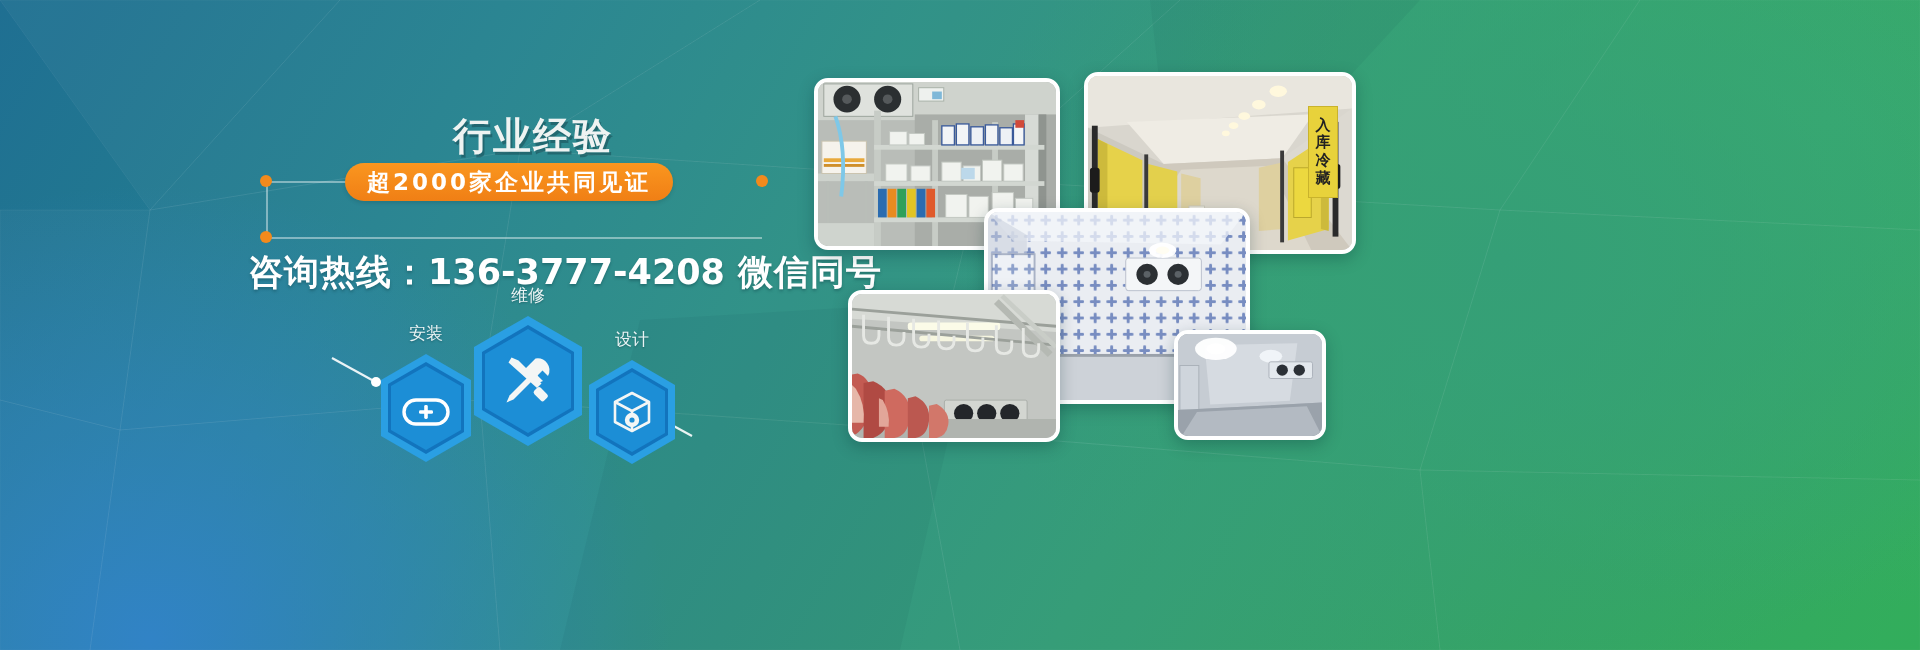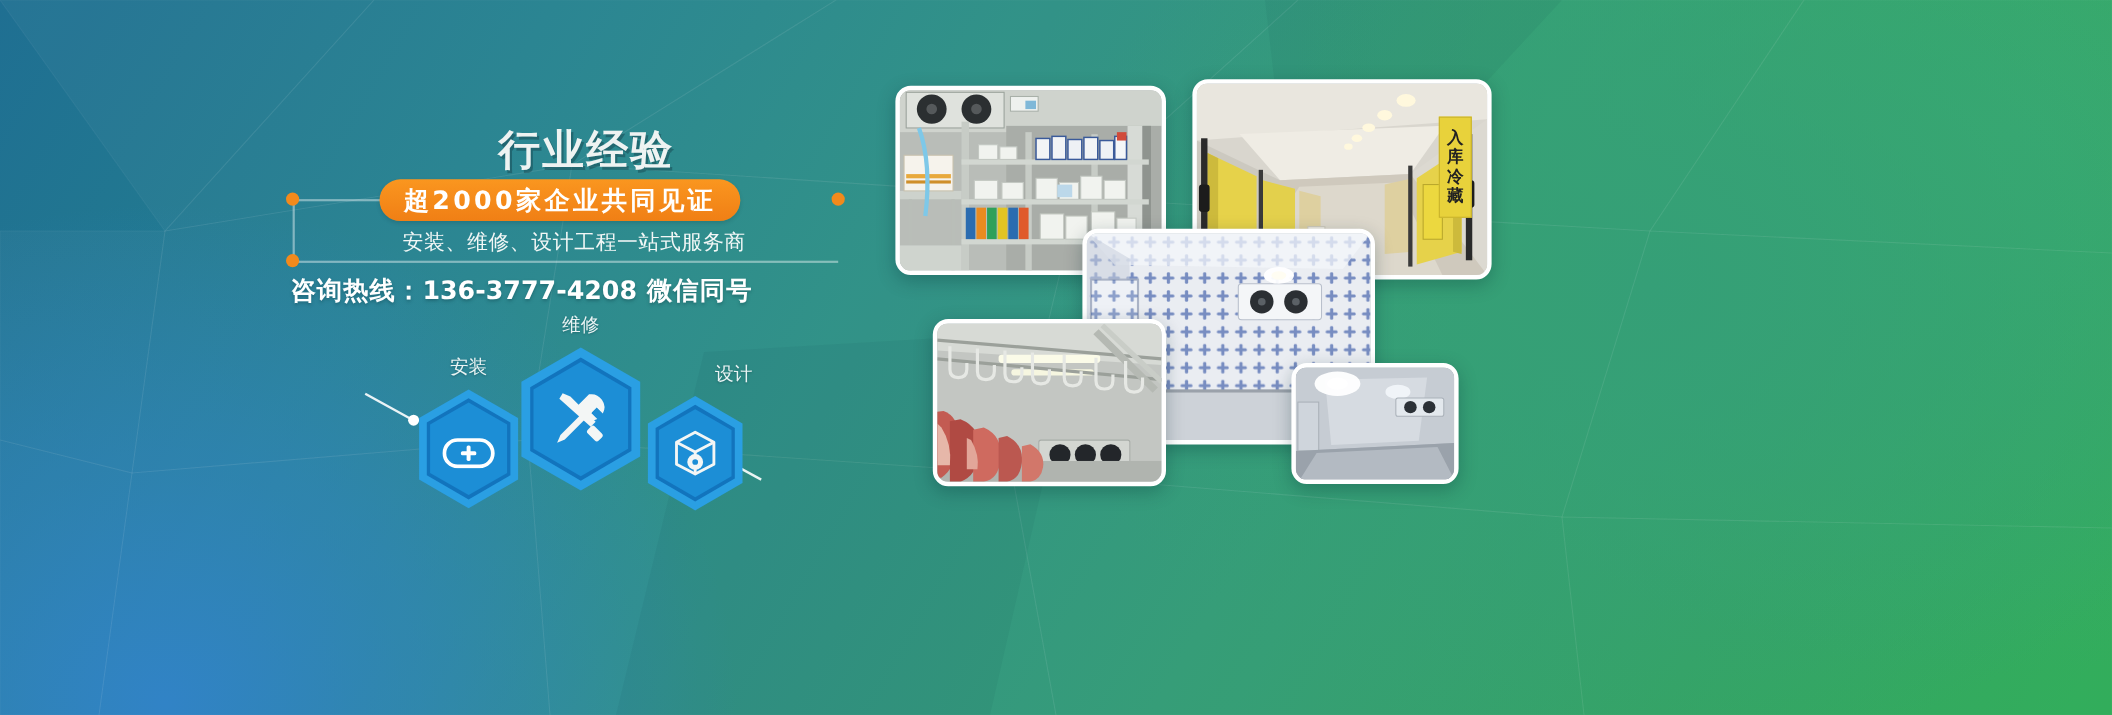--- a/index.html
+++ b/index.html
@@ -83,22 +83,22 @@
 
   .tagline {
     position:absolute; left:366px; top:207px;
     font-size:19px; color:#f2f7f6; letter-spacing:.5px;
     font-family:"DejaVu Sans","Liberation Sans",sans-serif;
     white-space:nowrap;
   }
 
   
   .hotline {
-    position:absolute; left:264px; top:249px;
-    font-size:23px; font-weight:bold; color:#ffffff;
+    position:absolute; left:248px; top:249px;
+    font-size:35px; font-weight:bold; color:#ffffff;
     letter-spacing:1px; white-space:nowrap;
     font-family:"DejaVu Sans","Liberation Sans",sans-serif;
     text-shadow:0 2px 3px rgba(12,55,62,.35);
   }
   .hotline .num { letter-spacing:0px; }
 
   
   .flow { position:absolute; left:330px; top:296px; width:400px; height:170px; }
 
   .hex-wrap { position:absolute; }
@@ -188,21 +188,20 @@
       <span class="bk-line bk-bot"></span>
       <span class="dot dot-a"></span>
       <span class="dot dot-b"></span>
       <span class="dot dot-c"></span>
     </div>
 
     <div class="pill">
       <span class="pill-txt">超2000家企业共同见证</span>
     </div>
 
-    <div class="tagline">安装、维修、设计工程一站式服务商</div>
 
     <div class="hotline">
       <span>咨询热线：</span><span class="num">136-3777-4208</span><span> 微信同号</span>
     </div>
 
     <div class="flow">
 
       <svg class="conn" style="left:0px;  top:58px;  width:76px; height:36px;" viewBox="0 0 76 36">
         <line x1="2" y1="4" x2="42" y2="26" stroke="#ffffff" stroke-width="2.2" stroke-opacity="0.9"></line>
         <circle cx="46" cy="28" r="5" fill="#ffffff"></circle>
@@ -248,21 +247,21 @@
             <path d="M12.5 46.5 L5.5 49.5 L8.5 42.5 L33 18 L37 22 Z"></path>
             <path d="M36.5 6.5 a12 12 0 0 1 12.5 17.5 l-5.5 -5.5 -5 5 5.5 5.5 a12 12 0 0 1 -17.5 -12.5 z" transform="translate(-2,-1)"></path>
 
             <path d="M7.5 9.5 L10.5 4.5 L17.5 7.5 L40.5 30.5 L36 35 Z"></path>
             <rect x="38" y="33" width="14" height="9" rx="2.5" transform="rotate(45 38 33)"></rect>
           </g>
         </svg>
       </div>
 
       <div class="hex-wrap" style="left:256px; top:62px; width:92px; height:108px;">
-        <div class="hex-label" style="top:-30px;margin-left:35px;">设计</div>
+        <div class="hex-label" style="top:-30px;">设计</div>
         <svg class="hexshape" width="92" height="108" viewBox="0 0 92 108">
           <polygon points="46,2 89,27 89,81 46,106 3,81 3,27" fill="#2a9fe3"></polygon>
           <polygon points="46,10 82,31 82,77 46,98 10,77 10,31" fill="#1274bd"></polygon>
           <polygon points="46,14 79,33 79,75 46,94 13,75 13,33" fill="#1c8ed6"></polygon>
         </svg>
         <svg style="position:absolute; left:25px; top:32px;" width="42" height="46" viewBox="0 0 42 46">
           <g fill="none" stroke="#f3f6f5" stroke-width="2.6" stroke-linejoin="round">
             <polygon points="21,3 38,12 38,32 21,41 4,32 4,12"></polygon>
             <polyline points="4,12 21,21 38,12"></polyline>
             <line x1="21" y1="21" x2="21" y2="41"></line>

